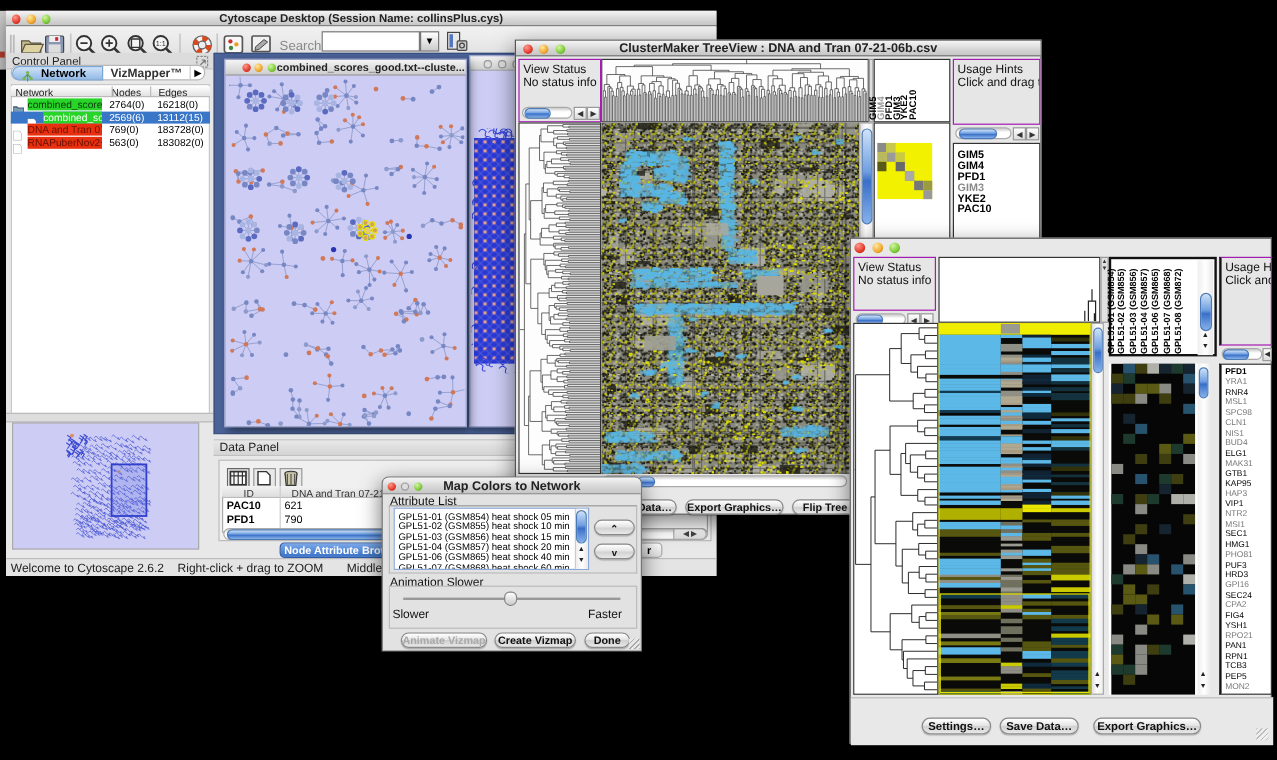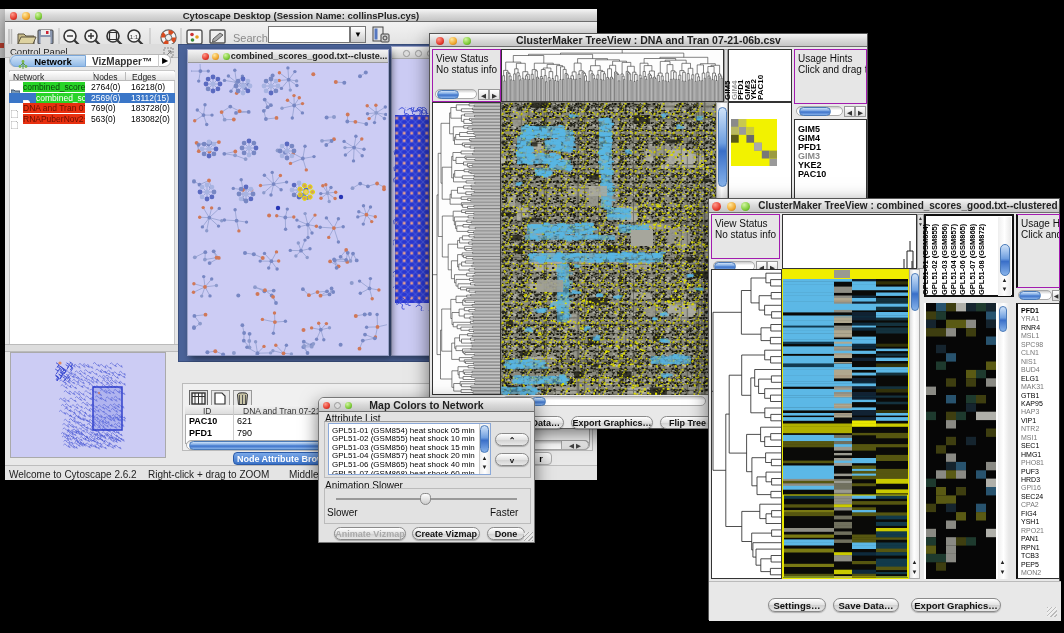--- a/index.html
+++ b/index.html
@@ -597,20 +597,21 @@
           <circle cx="113.6" cy="134.3" r="2.1" fill="#d5a05a" stroke="#e8e000" stroke-width="1"></circle>
           <circle cx="109.1" cy="130.8" r="2.1" fill="#d5a05a" stroke="#e8e000" stroke-width="1"></circle>
           <circle cx="109.1" cy="125.2" r="2.1" fill="#d5a05a" stroke="#e8e000" stroke-width="1"></circle>
           <circle cx="113.6" cy="121.7" r="2.1" fill="#d5a05a" stroke="#e8e000" stroke-width="1"></circle>
           <circle cx="119.1" cy="122.9" r="2.1" fill="#d5a05a" stroke="#e8e000" stroke-width="1"></circle>
           <circle cx="87" cy="144" r="2.2" fill="#2735b5"></circle>
           <circle cx="150" cy="133" r="2.2" fill="#2735b5"></circle>
         </svg></div>
     </div>
     <div class="abs" style="left:173px;top:353px;width:419px;height:103px;background:#e8e8e8"></div>
+    <div class="abs" style="left:173px;top:357px;width:419px;height:14px;background:linear-gradient(#e8e8e8,#d4d4d4);border-top:1px solid #c6c6c6;border-bottom:1px solid #c0c0c0;font-size:10px;color:#222;padding-left:5px;line-height:14px">Data Panel</div>
     <div class="abs" style="left:177px;top:374px;width:411px;height:68px;background:#f0f0f0;border:1px solid #bbb"></div>
     <div class="abs" style="left:184px;top:381px;width:70px;height:18px;"><svg width="70" height="18" xmlns="http://www.w3.org/2000/svg">
         <rect x="0.5" y="0.5" width="18" height="16" fill="#e0e0e0" stroke="#666"></rect>
         <rect x="3" y="3" width="13" height="11" fill="#f8f8f8" stroke="#333" stroke-width="1.4"></rect>
         <path d="M3 6.5h13M6 3v11M9.5 3v11M13 3v11" stroke="#333"></path>
         <rect x="22.5" y="0.5" width="18" height="16" fill="#e8e8e8" stroke="#999"></rect>
         <path d="M26 14V3h7l3 3v8z" fill="#fff" stroke="#333" stroke-width="1.2"></path>
         <rect x="44.5" y="0.5" width="18" height="16" fill="#e8e8e8" stroke="#999"></rect>
         <g>
           <ellipse cx="53.5" cy="4.5" rx="5" ry="1.8" fill="#b8b49a" stroke="#333"></ellipse>
@@ -1790,21 +1791,20 @@
       <div class="abs t9" style="left:3px;top:49px;font-weight:bold;color:#000">PAC10</div>
     </div>
     <div class="aqtrack" style="left:72px;top:362px;width:204px;height:10px;border-radius:5px"></div>
     <div class="aqpill" style="left:101px;top:362.5px;width:15px;height:9px"></div>
     <div class="pbtn" style="left:10px;top:382px;width:56px;height:13px;font-size:9px;line-height:13px">Settings…</div>
     <div class="pbtn" style="left:74px;top:382px;width:60px;height:13px;font-size:9px;line-height:13px">Save Data…</div>
     <div class="pbtn" style="left:141px;top:382px;width:82px;height:13px;font-size:9px;line-height:13px">Export Graphics…</div>
     <div class="pbtn" style="left:230px;top:382px;width:75px;height:13px;font-size:9px;line-height:13px">Flip Tree Nod</div>
   </div>
 <div class="win" style="left:708px;top:198px;width:352px;height:422px;border:1px solid #555">
-    <div class="tbar" style="height:14px;font-size:10px;font-weight:bold;line-height:14px;white-space:nowrap;overflow:hidden;padding-left:48px">ClusterMaker TreeView : combined_scores_good.txt--clustered</div>
     <div class="tl r" style="left:3.0px;top:3px;width:9px;height:9px"></div>
     <div class="tl y" style="left:17.5px;top:3px;width:9px;height:9px"></div>
     <div class="tl g" style="left:32.0px;top:3px;width:9px;height:9px"></div>
     <div class="gpanel" style="left:2px;top:15px;width:69px;height:45px;font-size:10px;color:#111">
       <div style="padding:3px 0 0 3px;white-space:nowrap;overflow:hidden">View Status<br>No status info</div>
     </div>
     <div class="aqtrack" style="left:4px;top:62px;width:42px;height:10px;border-radius:5px"></div>
     <div class="aqpill" style="left:5px;top:62.5px;width:22px;height:9px"></div>
     <div class="aqbtn" style="left:47px;top:61.5px;width:11px;height:11px;font-size:6.5px;line-height:11px">◀</div>
     <div class="aqbtn" style="left:58px;top:61.5px;width:11px;height:11px;font-size:6.5px;line-height:11px">▶</div>

